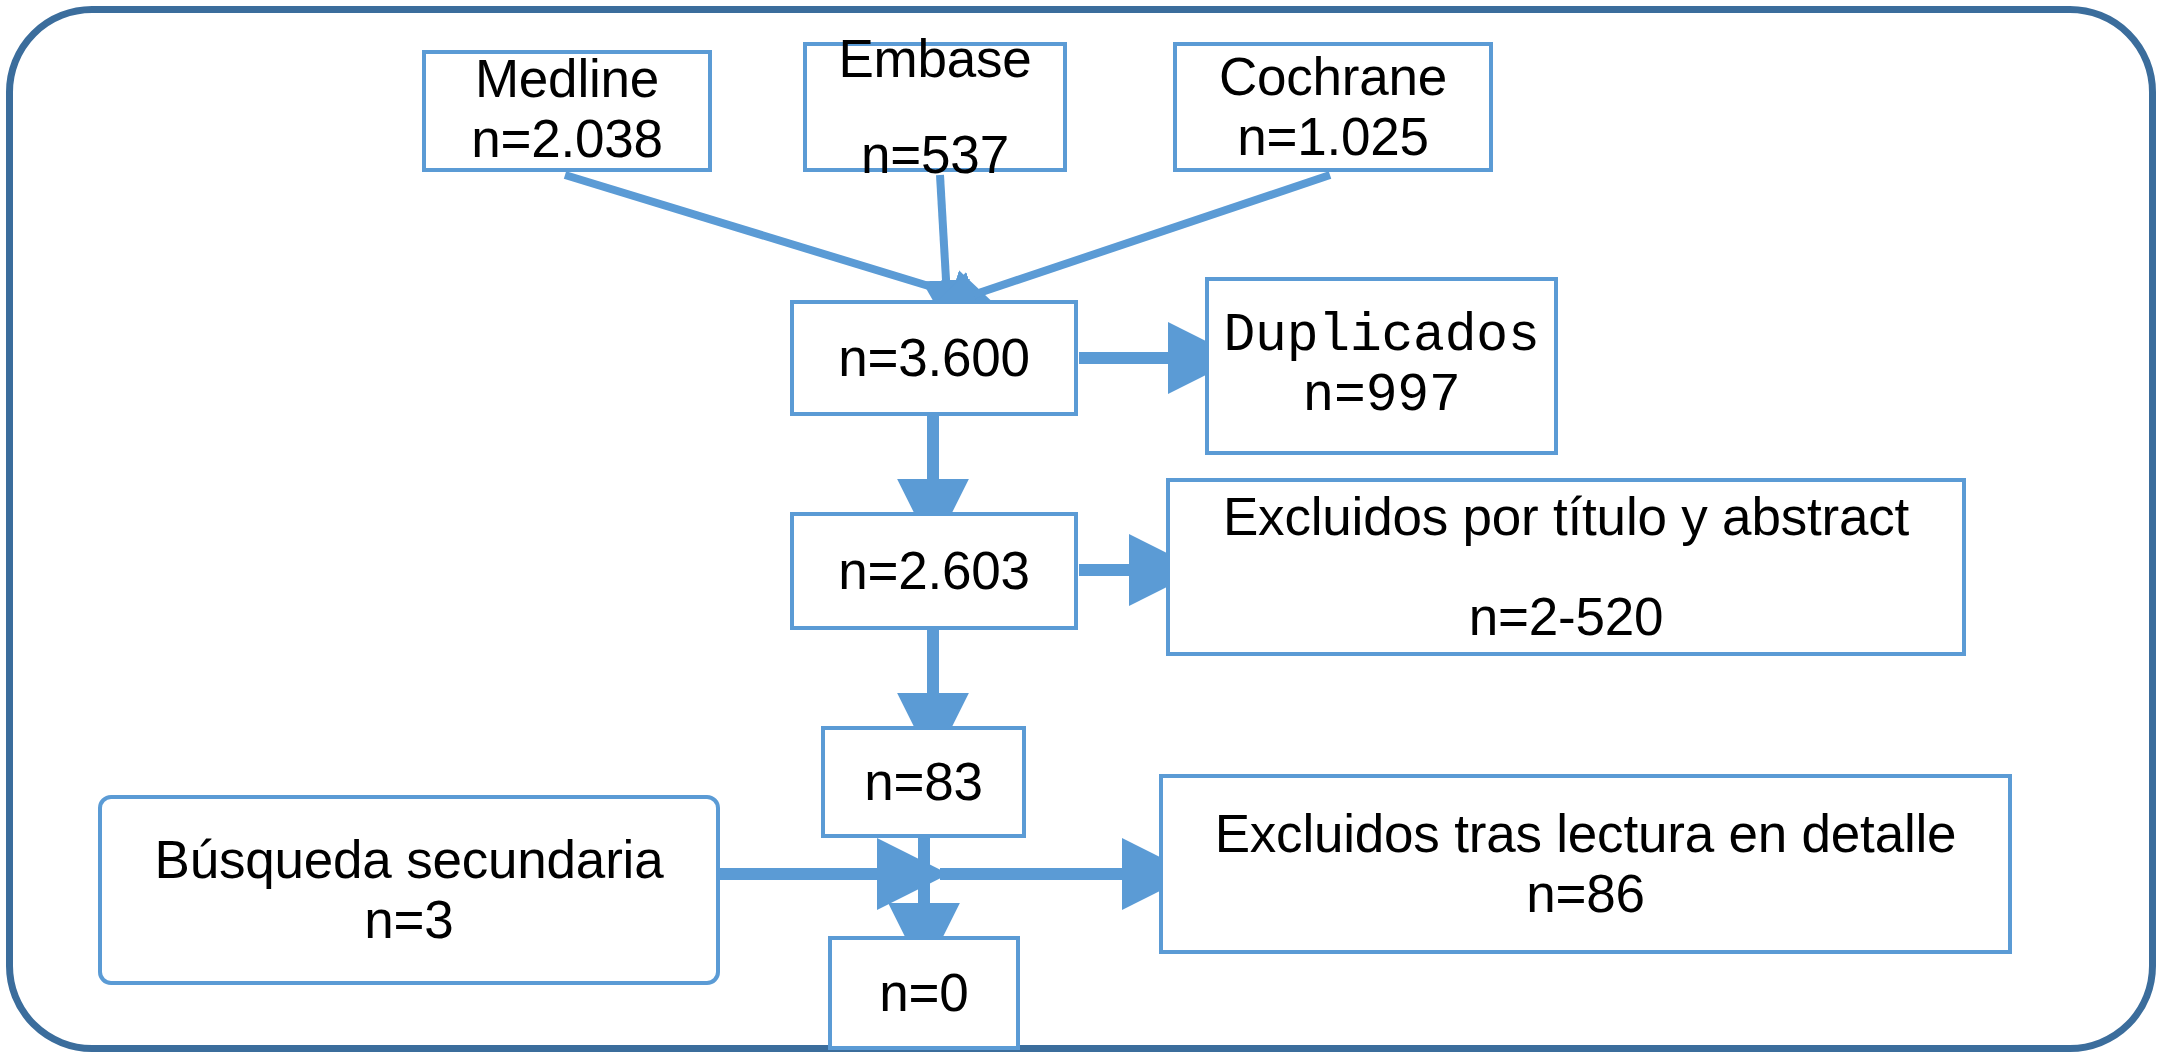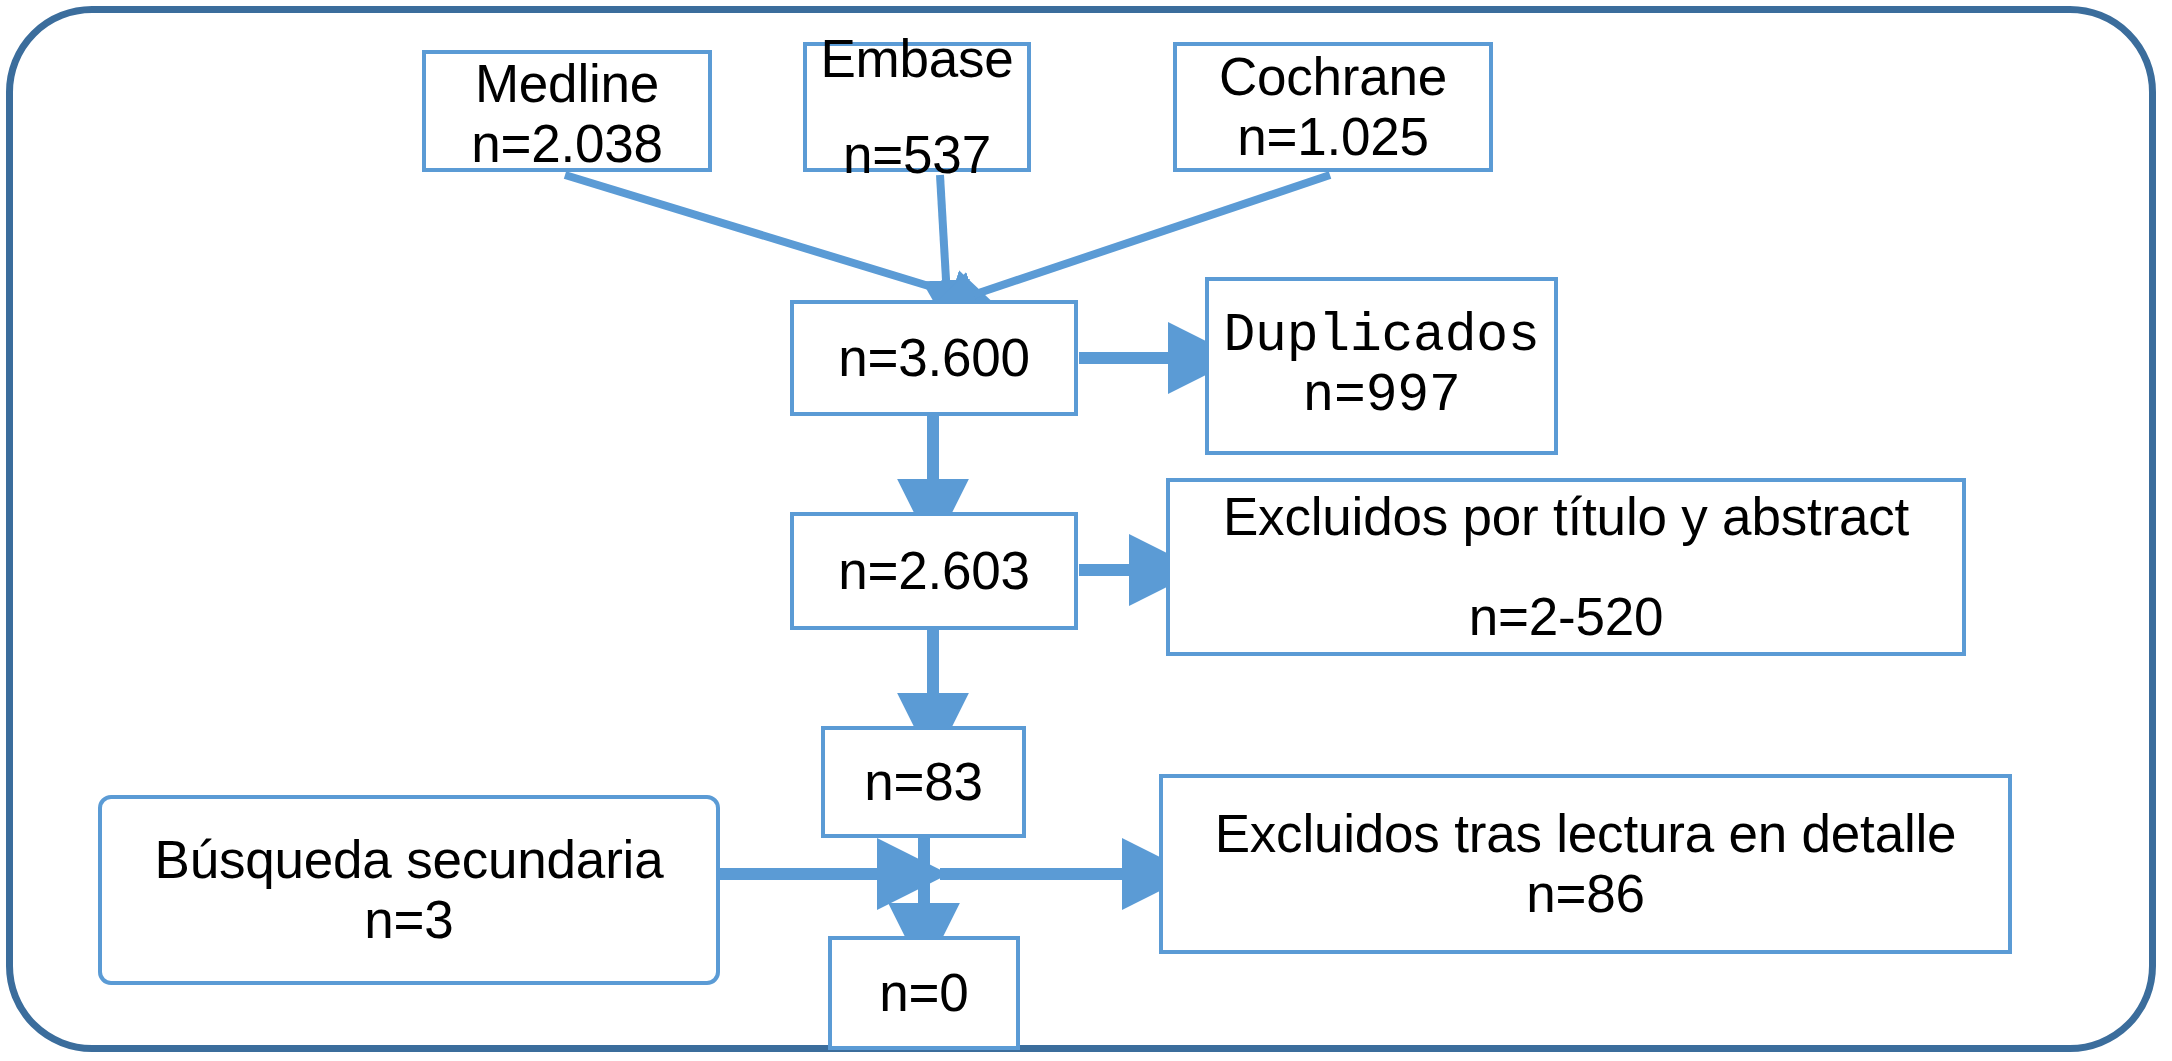--- a/index.html
+++ b/index.html
@@ -48,22 +48,22 @@
     text-align: center;
     color: #000000;
     line-height: 1.14;
     letter-spacing: -0.2px;
   }
   .node .ln {
     display: block;
     white-space: nowrap;
   }
   
-  #node-medline   { left: 422px;  top: 50px;  width: 290px;  height: 122px; font-size: 53px; padding-bottom: 4px; justify-content: space-between; }
-  #node-embase    { left: 803px;  top: 42px;  width: 228px;  height: 130px; font-size: 53px; gap: 35px; }
+  #node-medline   { left: 422px;  top: 50px;  width: 290px;  height: 122px; font-size: 53px; padding-bottom: 4px; }
+  #node-embase    { left: 803px;  top: 42px;  width: 264px;  height: 130px; font-size: 53px; gap: 35px; }
   #node-cochrane  { left: 1173px; top: 42px;  width: 320px;  height: 130px; font-size: 53px; }
   #node-total     { left: 790px;  top: 300px; width: 288px;  height: 116px; font-size: 53px; }
   #node-dup       { left: 1205px; top: 277px; width: 353px;  height: 178px; font-size: 53px; font-family: Liberation Mono, monospace; }
   #node-screened  { left: 790px;  top: 512px; width: 288px;  height: 118px; font-size: 53px; }
   #node-exclta    { left: 1166px; top: 478px; width: 800px;  height: 178px; font-size: 53px; gap: 39px; }
   #node-eligible  { left: 821px;  top: 726px; width: 205px;  height: 112px; font-size: 53px; }
   #node-secondary { left: 98px;   top: 795px; width: 622px;  height: 190px; font-size: 53px; border-radius: 13px; }
   #node-exclfull  { left: 1159px; top: 774px; width: 853px;  height: 180px; font-size: 53px; }
   #node-included  { left: 828px;  top: 936px; width: 192px;  height: 114px; font-size: 53px; }
 </style>

